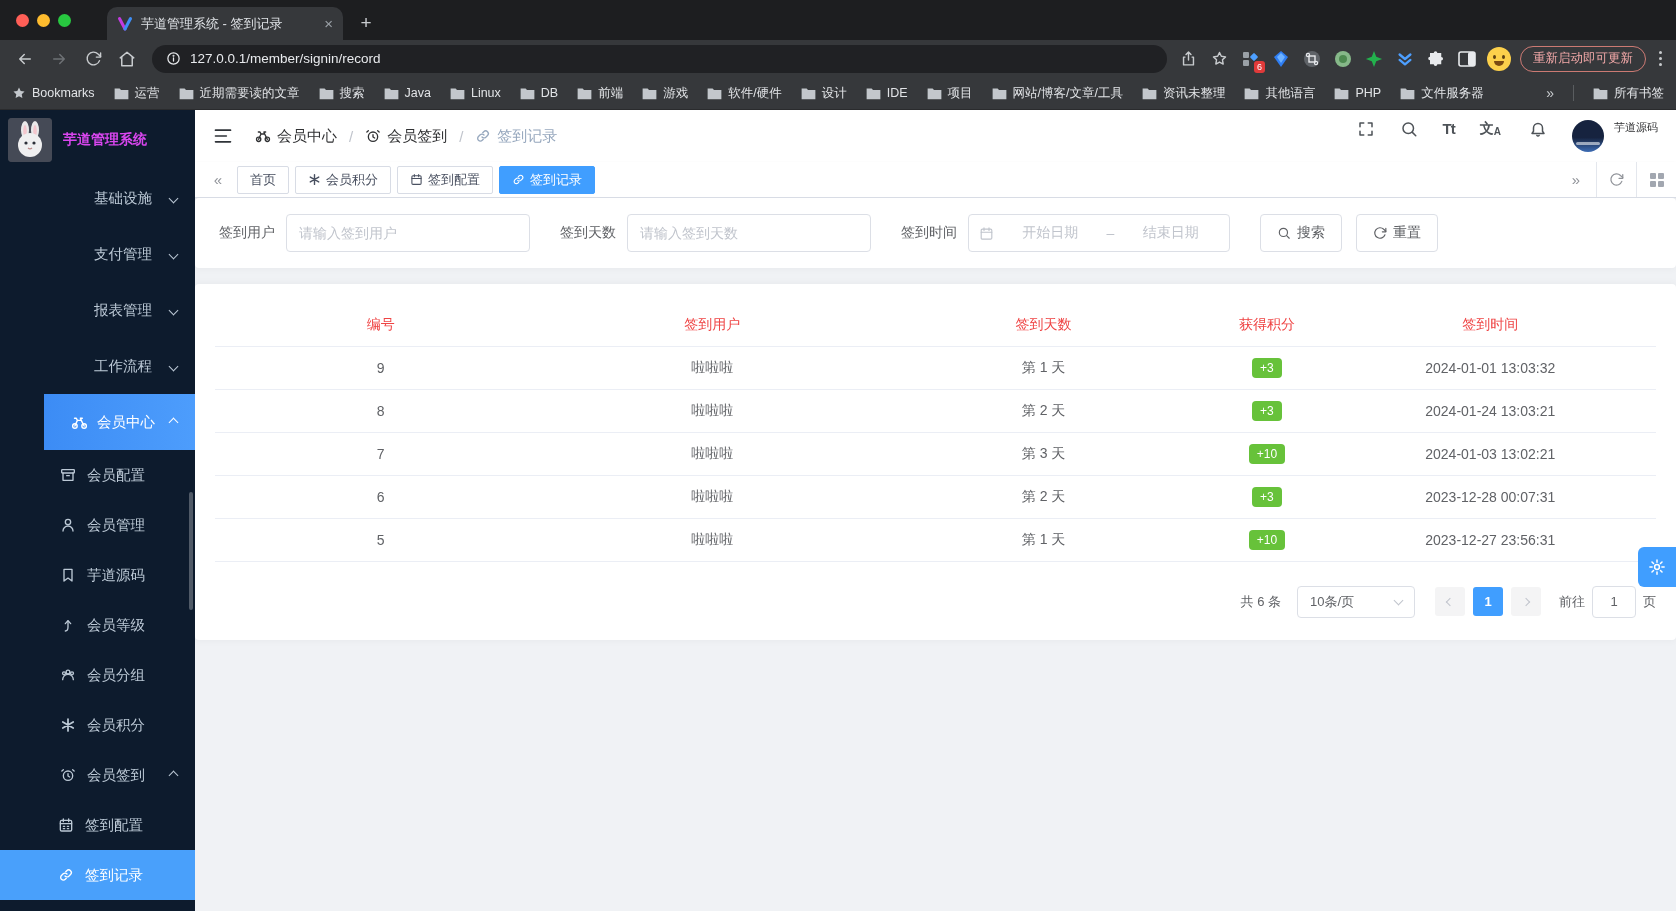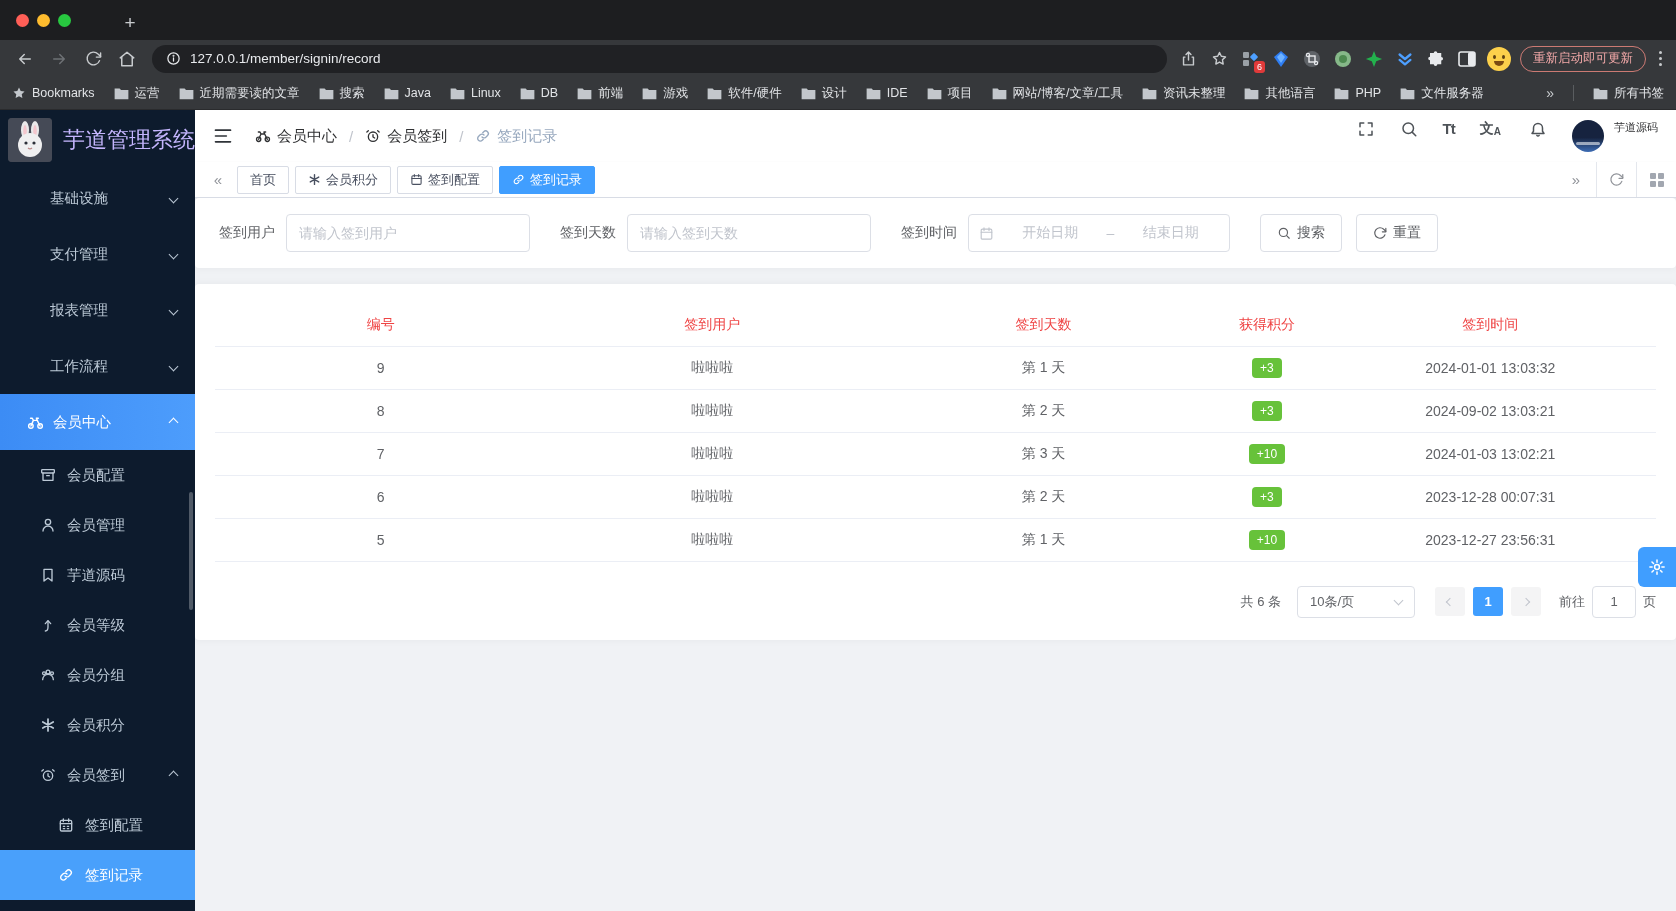--- a/index.html
+++ b/index.html
@@ -42,28 +42,28 @@
   .bkitem{display:flex;align-items:center;gap:6px;white-space:nowrap;}
   .folder{color:#c3c7cc;}
   .bkdiv{width:1px;height:16px;background:#5a5d60;}
   .bkoverflow{color:#c8cbce;font-size:14px;}
 
   
   .app{position:absolute;top:110px;left:0;right:0;bottom:0;display:flex;}
   .sidebar{width:195px;background:#0d1b2d;color:#bcc9d6;flex-shrink:0;position:relative;font-size:14.5px;}
   .slogo{height:60px;display:flex;align-items:center;gap:11px;padding:0 0 0 8px;}
   .slogo .limg{width:44px;height:44px;border-radius:4px;background:#3a3f4a;overflow:hidden;flex-shrink:0;}
-  .slogo .ltitle{color:#c4b5fd;font-size:22px;font-weight:normal;white-space:nowrap;}
-  .mitem{height:56px;display:flex;align-items:center;padding-left:50px;position:relative;cursor:pointer;}
+  .slogo .ltitle{color:#d946ef;font-size:14px;font-weight:bold;white-space:nowrap;}
+  .mitem{height:56px;display:flex;align-items:center;padding-left:50px;position:relative;cursor:pointer;margin-left:44px;}
   .mitem .chev{position:absolute;right:18px;}
   .chev{width:7px;height:7px;border-right:1.6px solid currentColor;border-bottom:1.6px solid currentColor;display:inline-block;}
   .chev.down{transform:rotate(45deg);}
   .chev.up{transform:rotate(-135deg);}
   .mitem.active{background:linear-gradient(90deg,#3c8cf5,#4d9dfc);color:#fff;padding-left:27px;gap:9px;}
-  .sub{height:50px;display:flex;align-items:center;gap:11px;padding-left:40px;cursor:pointer;}
+  .sub{height:50px;display:flex;align-items:center;gap:11px;padding-left:60px;cursor:pointer;}
   .sub.lvl3{padding-left:58px;}
   .sub.active{background:#49a0fb;color:#fff;}
   .sub .si{flex-shrink:0;}
   .sidebar-thumb{position:absolute;left:189px;top:382px;width:4px;height:118px;background:rgba(255,255,255,.28);border-radius:2px;}
 
   .main{flex:1;display:flex;flex-direction:column;min-width:0;}
   .apphdr{height:52px;background:#fff;display:flex;align-items:center;padding:0 18px;flex-shrink:0;}
   .hamb{color:#2f3338;margin-right:22px;}
   .crumbs{display:flex;align-items:center;gap:9px;font-size:15px;color:#303133;font-weight:500;}
   .crumb{display:flex;align-items:center;gap:6px;}
@@ -133,20 +133,28 @@
 </head>
 <body>
 
 <div class="screen">
 
   <div class="tabstrip">
     <div class="lights">
       <span class="light r"></span>
       <span class="light y"></span>
       <span class="light g"></span>
+    </div>
+    <div class="btab">
+      <svg width="16" height="16" viewBox="0 0 16 16">
+        <path d="M2.5 2.5L8 13" stroke="#c23ae0" stroke-width="3" fill="none" stroke-linecap="round"></path>
+        <path d="M13.5 2.5L8 13" stroke="#3e8ef6" stroke-width="3" fill="none" stroke-linecap="round"></path>
+      </svg>
+      <span class="title">芋道管理系统 - 签到记录</span>
+      <span class="close">×</span>
     </div>
     <div class="newtab">+</div>
   </div>
 
   <div class="toolbar">
     <span class="navic">
       <svg class="ic" width="18" height="18" viewBox="0 0 24 24">
           <path d="M19 12H5M11 18l-6-6 6-6"></path>
         </svg>
       </span>
@@ -653,21 +661,21 @@
                 <td>啦啦啦</td>
                 <td>第 1 天</td>
                 <td><span class="ptag">+3</span></td>
                 <td>2024-01-01 13:03:32</td>
                 </tr>
               <tr>
                 <td>8</td>
                 <td>啦啦啦</td>
                 <td>第 2 天</td>
                 <td><span class="ptag">+3</span></td>
-                <td>2024-09-02 13:03:21</td>
+                <td>2024-01-24 13:03:21</td>
                 </tr>
               <tr>
                 <td>7</td>
                 <td>啦啦啦</td>
                 <td>第 3 天</td>
                 <td><span class="ptag">+10</span></td>
                 <td>2024-01-03 13:02:21</td>
                 </tr>
               <tr>
                 <td>6</td>

